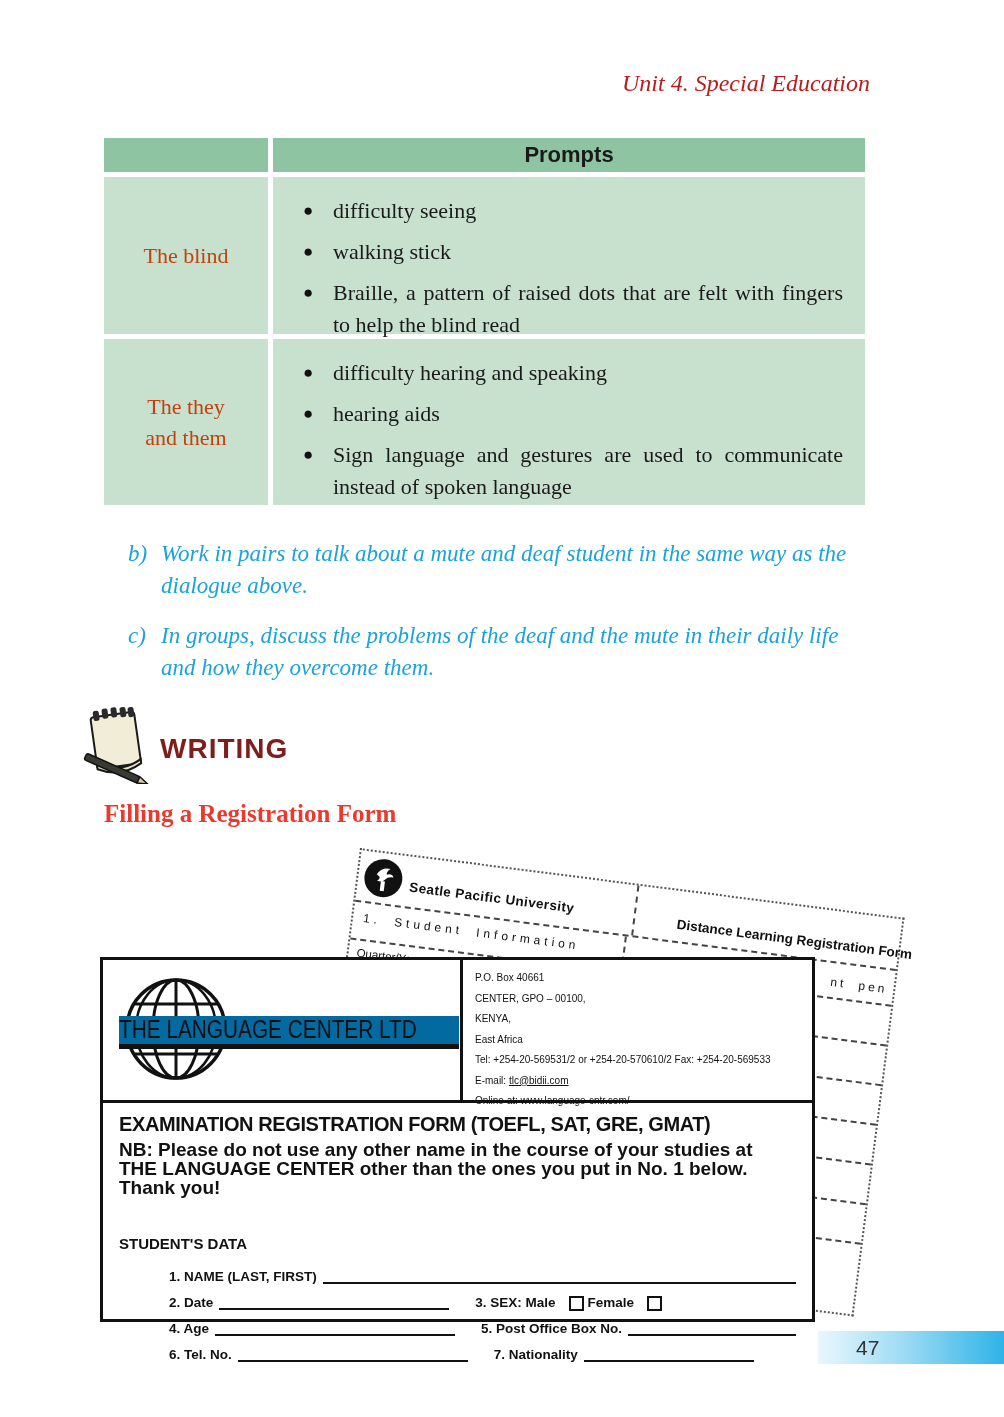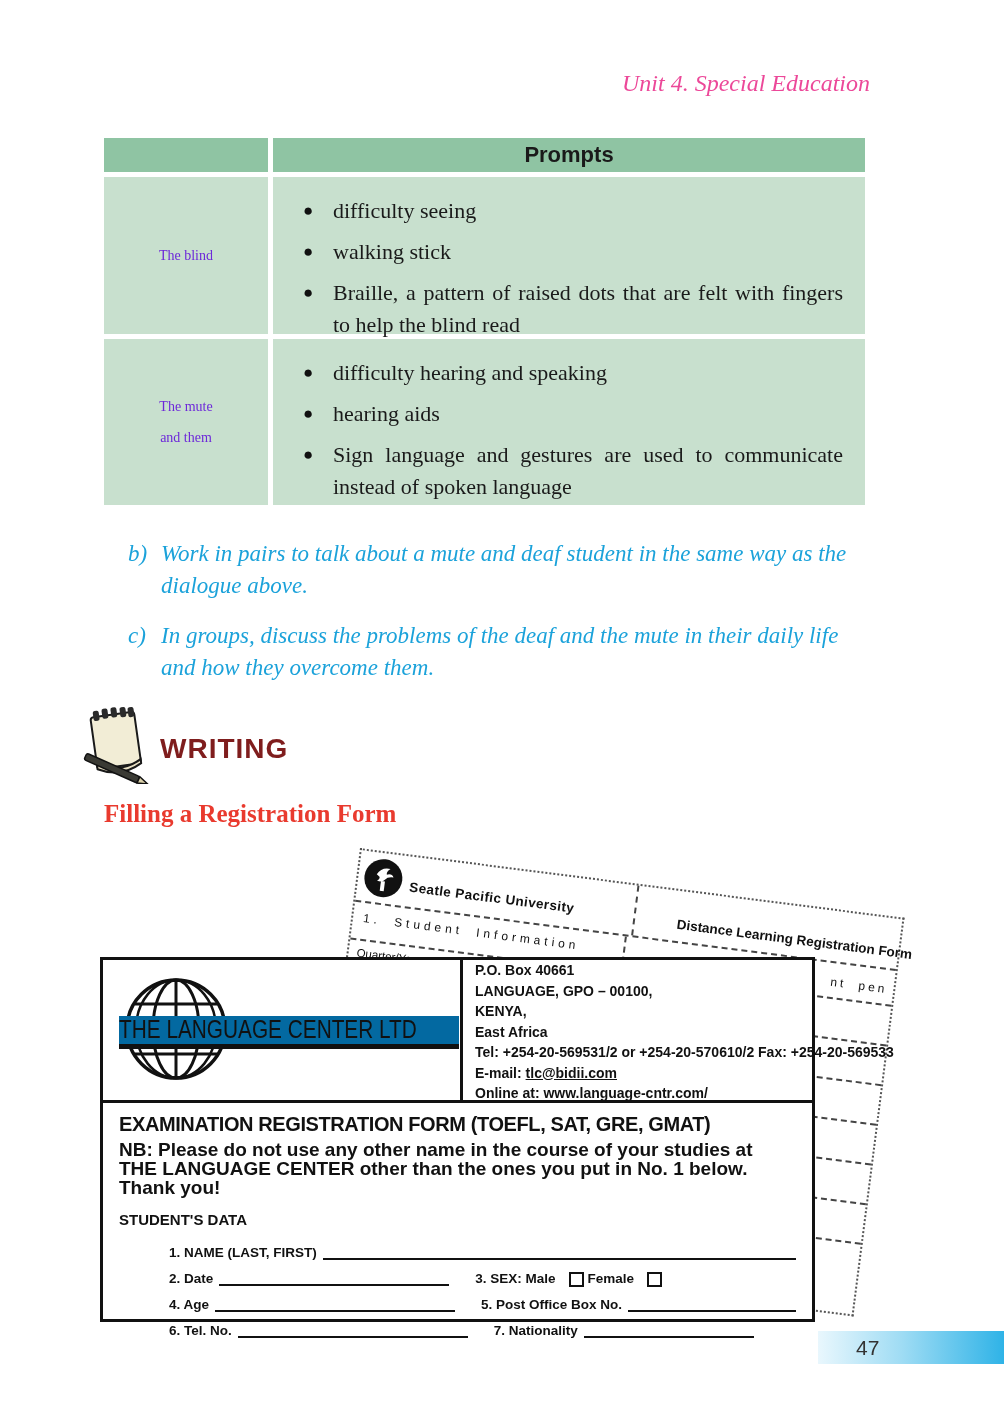--- a/index.html
+++ b/index.html
@@ -2,33 +2,33 @@
 <html><head>
 <meta charset="utf-8">
 <style>
   html,body{margin:0;padding:0;background:#ffffff;}
   body{width:1004px;height:1417px;position:relative;overflow:hidden;
        font-family:"Liberation Sans",sans-serif;color:#111;}
   .abs{position:absolute;}
 
   
   .unit-header{top:70px;right:134px;font-family:"Liberation Serif",serif;
-    font-style:italic;font-size:24px;color:#ec4899;}
+    font-style:italic;font-size:24px;color:#b91c1c;}
 
   
   .prompts-table{left:104px;top:138px;width:917px;display:grid;
     grid-template-columns:164px 592px;grid-template-rows:34px 157px 166px;
     gap:5px;background:#fff;}
   .pt-cell{display:flex;align-items:center;justify-content:center;}
   .pt-head{background:#8fc4a3;}
   .pt-head-label{font-weight:bold;font-size:22px;color:#1a1a1a;
     font-family:"Liberation Sans",sans-serif;}
   .pt-body{background:#c8e0ce;}
   .pt-topic{flex-direction:column;font-family:"Liberation Serif",serif;
-    font-size:14px;color:#6d28d9;line-height:31px;}
+    font-size:22px;color:#c2410c;line-height:31px;}
   .pt-prompts{display:block;padding:18px 14px 12px 30px;font-family:"Liberation Serif",serif;
     font-size:22px;color:#1a1a1a;}
   .bullet-item{display:flex;margin-bottom:9px;line-height:32px;}
   .bullet-dot{flex:0 0 30px;font-size:17px;line-height:32px;color:#111;}
   .bullet-text{flex:1;text-align:justify;padding-right:8px;}
 
   
   .tasks{left:128px;top:538px;width:744px;font-family:"Liberation Serif",serif;
     font-style:italic;font-size:23px;color:#1ba2da;}
   .task-item{margin-bottom:18px;line-height:32px;display:flex;}
@@ -76,27 +76,27 @@
   .ff-box1{height:140px;display:flex;}
   .ff-box2{margin-top:-3px;height:206px;padding:10px 16px 0 16px;}
 
   .ff-logo-cell{flex:0 0 357px;position:relative;border-right:3px solid #111;}
   .globe-svg{position:absolute;left:20px;top:16px;}
   .lc-band{position:absolute;left:16px;top:56px;width:340px;height:28px;
     background:#0369a1;border-bottom:5px solid #111;}
   .lc-band-text{font-size:26px;font-weight:400;white-space:nowrap;
     transform:scaleX(.80);transform-origin:left;letter-spacing:0px;
     font-family:"Liberation Sans",sans-serif;color:#111;line-height:26px;}
-  .ff-addr-cell{flex:1;padding:0 6px 0 12px;font-weight:bold;font-size:14px;
+  .ff-addr-cell{flex:1;padding:8px 6px 0 12px;font-weight:normal;font-size:10px;
     line-height:20.5px;white-space:nowrap;}
   .u-line{text-decoration:underline;}
 
   .ff-exam-title{font-weight:bold;font-size:20px;letter-spacing:-.4px;white-space:nowrap;}
   .ff-nb{font-weight:bold;font-size:19px;line-height:19px;width:672px;margin-top:4px;}
-  .ff-students{font-weight:bold;font-size:15px;margin-top:14px;}
+  .ff-students{font-weight:bold;font-size:15px;margin-top:38px;}
   .ff-fields{margin:6px 0 0 50px;font-weight:bold;font-size:13.5px;}
   .ff-frow{display:flex;align-items:flex-end;height:26px;}
   .ff-label{white-space:nowrap;padding-right:6px;}
   .fill-line{border-bottom:2px solid #111;height:14px;}
   .fl-grow{flex:1;}
   .fl-w230{width:230px;}
   .fl-w240{width:240px;}
   .fl-w150{flex:1;max-width:170px;}
   .ff-col-gap{flex:0 0 26px;}
   .checkbox{display:inline-block;width:11px;height:11px;border:2px solid #111;
@@ -131,21 +131,21 @@
       <span class="bullet-dot">●</span>
       <span class="bullet-text">walking stick</span>
     </div>
     <div class="bullet-item">
       <span class="bullet-dot">●</span>
       <span class="bullet-text">Braille, a pattern of raised dots that are felt with fingers to help the blind read</span>
     </div>
   </div>
 
   <div class="pt-cell pt-body pt-topic">
-    <span>The mute</span>
+    <span>The they</span>
     <span>and them</span>
   </div>
   <div class="pt-body pt-prompts">
     <div class="bullet-item">
       <span class="bullet-dot">●</span>
       <span class="bullet-text">difficulty hearing and speaking</span>
     </div>
     <div class="bullet-item">
       <span class="bullet-dot">●</span>
       <span class="bullet-text">hearing aids</span>
@@ -243,21 +243,21 @@
         <line x1="53" y1="4" x2="53" y2="102" stroke="#111" stroke-width="3"></line>
         <line x1="12" y1="28" x2="94" y2="28" stroke="#111" stroke-width="3"></line>
         <line x1="12" y1="78" x2="94" y2="78" stroke="#111" stroke-width="3"></line>
       </svg>
       <div class="lc-band">
         <div class="lc-band-text">THE LANGUAGE CENTER LTD</div>
       </div>
     </div>
     <div class="ff-addr-cell">
       <div>P.O. Box 40661</div>
-      <div>LANGUAGE, GPO – 00100,</div>
+      <div>CENTER, GPO – 00100,</div>
       <div>KENYA,</div>
       <div>East Africa</div>
       <div>Tel: +254-20-569531/2 or +254-20-570610/2 Fax: +254-20-569533</div>
       <div>
         <span>E-mail: </span><span class="u-line">tlc@bidii.com</span>
       </div>
       <div>Online at: www.language-cntr.com/</div>
     </div>
   </div>
 

